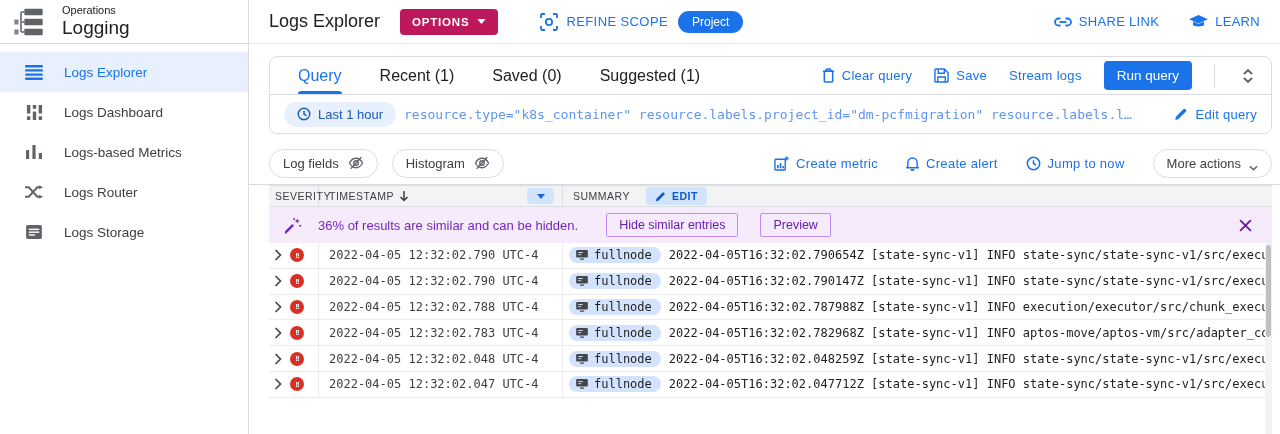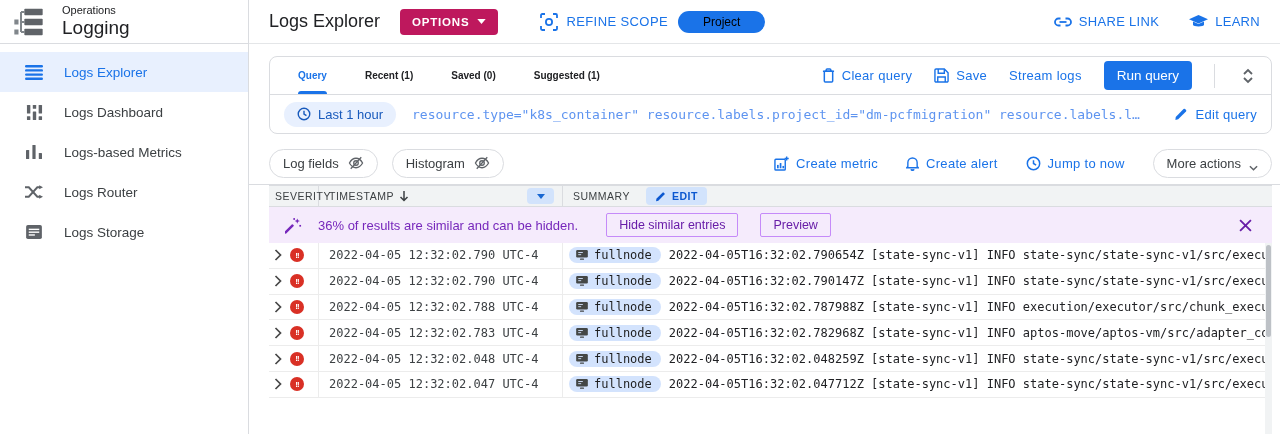--- a/index.html
+++ b/index.html
@@ -22,42 +22,42 @@
   
   .main { flex:1; display:flex; flex-direction:column; min-width:0; }
 
   .top { height:44px; border-bottom:1px solid #e4e6e8; display:flex; align-items:center; padding:0 20px; }
   .page-title { font-size:18px; font-weight:400; color:#202124; margin-right:20px; }
   .btn-primary { background:#be185d; color:#fff; border:none; border-radius:4px; font-size:11.5px;
                  font-weight:700; letter-spacing:.8px; padding:7px 12px; display:inline-flex;
                  align-items:center; gap:8px; cursor:pointer; font-family:inherit; }
   .refine { margin-left:42px; display:inline-flex; align-items:center; gap:8px; color:#1a73e8;
             font-size:13px; font-weight:500; letter-spacing:.4px; cursor:pointer; }
-  .scope-pill { margin-left:10px; background:#1a73e8; color:#000000; font-size:12px; padding:4px 25px;
+  .scope-pill { margin-left:10px; background:#1a73e8; color:#ffffff; font-size:12px; padding:4px 14px;
                 border-radius:14px; cursor:pointer; }
   .top-right { margin-left:auto; display:flex; align-items:center; gap:30px; }
   .blue-link { color:#1a73e8; font-size:13px; font-weight:500; letter-spacing:.3px;
                display:inline-flex; align-items:center; gap:7px; cursor:pointer; white-space:nowrap; }
 
   
   .query-card { margin:12px 8px 0 20px; border:1px solid #dadce0; border-radius:8px; background:#fff; }
   .tabs-row { height:38px; display:flex; align-items:stretch; border-bottom:1px solid #dadce0; padding:0 4px 0 28px; }
   .tabs { display:flex; gap:38px; }
-  .tab { display:flex; align-items:center; font-size:10px; color:#202124; font-weight:700;
+  .tab { display:flex; align-items:center; font-size:16px; color:#202124; font-weight:400;
          cursor:pointer; position:relative; }
   .tab.selected { color:#1a73e8; }
   .tab.selected::after { content:""; position:absolute; left:0; right:0; bottom:0; height:3px;
                          background:#1a73e8; border-radius:3px 3px 0 0; }
   .tab-actions { margin-left:auto; display:flex; align-items:center; gap:22px; padding-right:8px; }
   .run-btn { background:#1a73e8; color:#fff; border:none; border-radius:4px; font-size:13.5px;
              font-weight:500; padding:7px 13px; cursor:pointer; font-family:inherit; }
   .vdiv { width:1px; height:24px; background:#dadce0; }
   .collapse-ic { color:#5f6368; display:flex; align-items:center; cursor:pointer; padding:0 6px; }
 
-  .query-row { height:38px; display:flex; align-items:center; padding:0 14px; gap:16px; }
+  .query-row { height:38px; display:flex; align-items:center; padding:0 14px; gap:8px; }
   .time-pill { background:#e8f0fe; color:#185abc; font-size:13px; padding:5px 13px; border-radius:15px;
                display:inline-flex; align-items:center; gap:7px; white-space:nowrap; cursor:pointer; }
   .query-text { font-family:"DejaVu Sans Mono", monospace; font-size:13px; color:#5e94f0;
                 white-space:nowrap; overflow:hidden; flex:1; }
   .edit-query { margin-left:auto; white-space:nowrap; }
 
   
   .toolbar { margin:13px 8px 0 20px; height:32px; display:flex; align-items:center; }
   .pill-toggle { border:1px solid #dadce0; border-radius:16px; padding:6px 13px; font-size:13px;
                  color:#3c4043; display:inline-flex; align-items:center; gap:9px; margin-right:14px;

